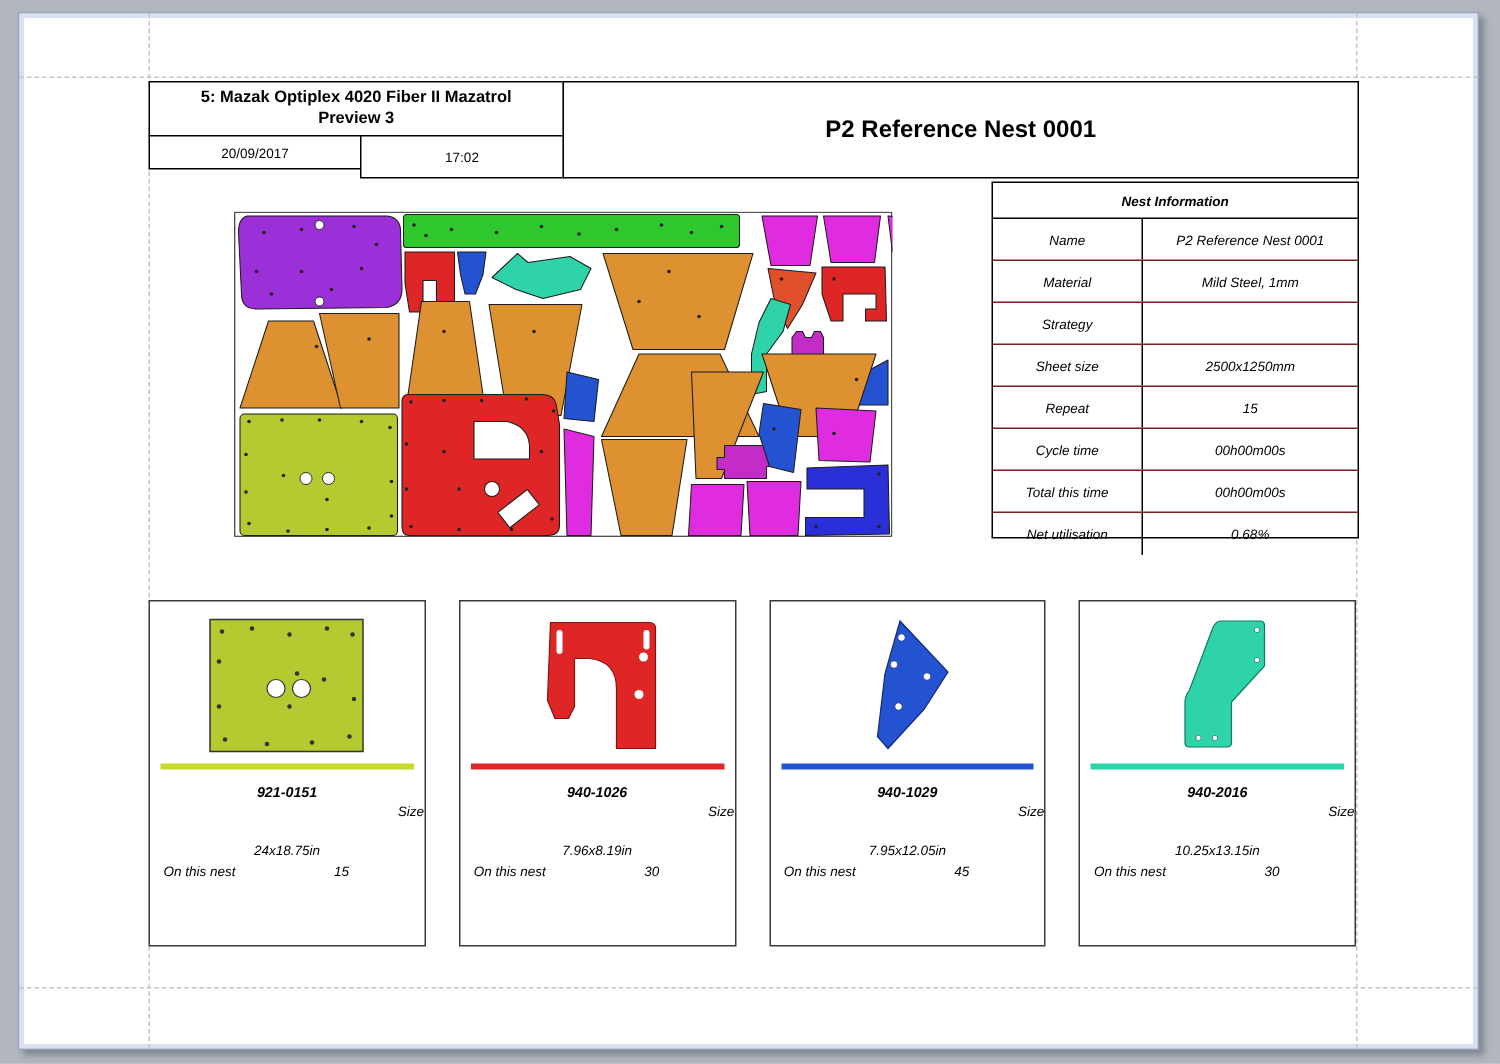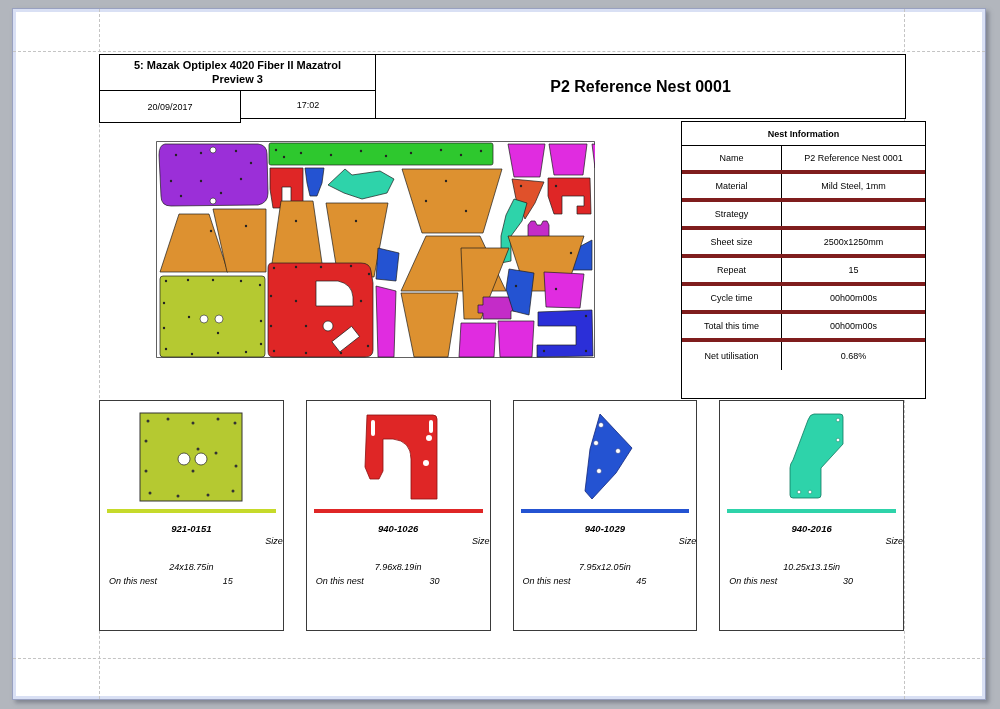--- a/index.html
+++ b/index.html
@@ -6,30 +6,30 @@
   #stage{position:relative;width:1000px;height:709px;background:#b2b6bd;overflow:hidden;}
   #page{position:absolute;left:12px;top:8px;width:972px;height:690px;background:#fff;
         border:1px solid #99a1c0;box-shadow:inset 0 0 0 3px #d9e0f4, 3px 3px 4px rgba(90,95,110,.55);}
   .dash-v{position:absolute;top:0;bottom:0;width:0;border-left:1px dashed #c4c4c4;}
   .dash-h{position:absolute;left:0;right:0;height:0;border-top:1px dashed #c4c4c4;}
 
   
   .box{position:absolute;box-sizing:border-box;border:1px solid #000;background:#fff;}
   #machine-cell{left:86px;top:45px;width:277px;height:37px;display:flex;align-items:center;justify-content:center;
      font-weight:bold;font-size:11px;text-align:center;line-height:1.25;padding:0 18px;}
-  #date-cell{left:86px;top:81px;width:142px;height:33px;display:flex;align-items:center;justify-content:center;font-size:9px;}
+  #date-cell{left:86px;top:81px;width:142px;height:23px;display:flex;align-items:center;justify-content:center;font-size:9px;}
   #time-cell{left:227px;top:81px;width:136px;height:29px;display:flex;align-items:center;justify-content:center;font-size:9px;}
   #title-cell{left:362px;top:45px;width:531px;height:65px;display:flex;align-items:center;justify-content:center;
      font-weight:bold;font-size:16px;}
 
   
-  #nest-info{left:668px;top:112px;width:245px;height:278px;}
+  #nest-info{left:648px;top:112px;width:245px;height:238px;font-style:italic;}
   #nest-info .tbl-title{box-sizing:border-box;height:24px;border-bottom:1px solid #000;display:flex;align-items:center;justify-content:center;
      font-size:9px;font-weight:bold;}
-  .info-row{box-sizing:border-box;display:flex;height:28px;border-bottom:4px solid #7f1d1d;font-size:9px;}
+  .info-row{box-sizing:border-box;display:flex;height:28px;border-bottom:1px solid #7f1d1d;font-size:9px;}
   .info-row:last-child{border-bottom:none;}
   .info-label{box-sizing:border-box;width:100px;border-right:1px solid #000;display:flex;align-items:center;justify-content:center;text-align:center;padding:0 3px;}
   .info-value{box-sizing:border-box;flex:1;display:flex;align-items:center;justify-content:center;text-align:center;padding:0 3px;}
 
   
   #nest-preview{position:absolute;left:143px;top:132px;width:439px;height:217px;}
 
   
   #cards{position:absolute;left:86px;top:391px;width:805px;height:231px;display:flex;gap:22px;font-style:italic;}
   .card{box-sizing:border-box;width:196px;height:231px;border:1px solid #3a3a3a;background:#fff;position:relative;}

